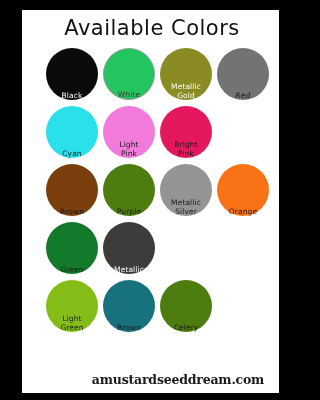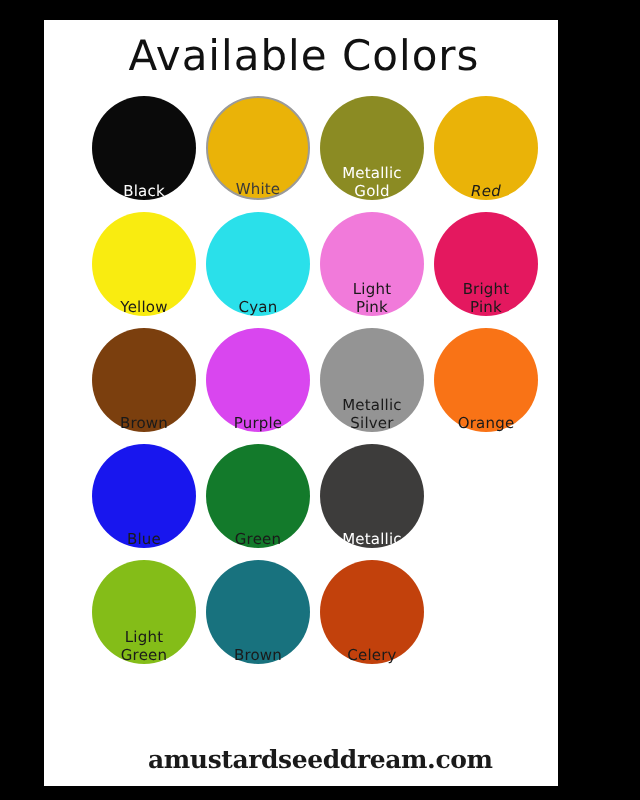--- a/index.html
+++ b/index.html
@@ -74,20 +74,21 @@
     text-align: center;
     white-space: pre-line;
     padding: 0 2px;
     letter-spacing: 0.1px;
   }
   #watermark-wrap {
     position: absolute;
     left: 0;
     right: 0;
     bottom: 6px;
+    text-align: center;
     padding-left: 52px;
   }
   #watermark {
     font-family: "DejaVu Serif", serif;
     font-size: 12.5px;
     font-weight: 700;
     color: #1a1a1a;
     letter-spacing: -0.2px;
     white-space: nowrap;
   }
@@ -98,82 +99,76 @@
 <div id="poster">
   <div id="sheet">
 
     <div id="title">Available Colors</div>
 
     <div id="grid">
         <div class="swatch-row">
           <div class="swatch" style="background: rgb(10, 10, 10);">
             <span class="swatch-label" style="color: rgb(255, 255, 255);">Black</span>
           </div>
-          <div class="swatch" style="background: #eab308; border: 1px solid rgb(154, 154, 154);">
+          <div class="swatch" style="background: #22c55e; border: 1px solid rgb(154, 154, 154);">
             <span class="swatch-label" style="color: rgb(58, 58, 58);">White</span>
           </div>
           <div class="swatch" style="background: rgb(139, 139, 35);">
             <span class="swatch-label" style="color: rgb(255, 255, 255);">Metallic
 Gold</span>
           </div>
-          <div class="swatch" style="background: #eab308; font-style: italic;">
+          <div class="swatch" style="background: #737373; font-style: italic;">
             <span class="swatch-label" style="color: rgb(26, 26, 26);">Red</span>
           </div>
         </div>
         <div class="swatch-row">
-          <div class="swatch" style="background: rgb(249, 236, 16);">
-            <span class="swatch-label" style="color: rgb(26, 26, 26);">Yellow</span>
-          </div>
           <div class="swatch" style="background: rgb(42, 224, 234);">
             <span class="swatch-label" style="color: rgb(26, 26, 26);">Cyan</span>
           </div>
           <div class="swatch" style="background: rgb(241, 122, 218);">
             <span class="swatch-label" style="color: rgb(26, 26, 26);">Light
 Pink</span>
           </div>
           <div class="swatch" style="background: rgb(228, 24, 95);">
             <span class="swatch-label" style="color: rgb(26, 26, 26);">Bright
 Pink</span>
           </div>
         </div>
         <div class="swatch-row">
           <div class="swatch" style="background: rgb(123, 63, 14);">
             <span class="swatch-label" style="color: rgb(26, 26, 26);">Brown</span>
           </div>
-          <div class="swatch" style="background: #d946ef;">
+          <div class="swatch" style="background: #4d7c0f;">
             <span class="swatch-label" style="color: rgb(26, 26, 26);">Purple</span>
           </div>
           <div class="swatch" style="background: rgb(148, 148, 148);">
             <span class="swatch-label" style="color: rgb(26, 26, 26);">Metallic
 Silver</span>
           </div>
           <div class="swatch" style="background: #f97316;">
             <span class="swatch-label" style="color: rgb(26, 26, 26);">Orange</span>
           </div>
         </div>
         <div class="swatch-row">
-          <div class="swatch" style="background: rgb(24, 22, 238);">
-            <span class="swatch-label" style="color: rgb(26, 26, 26);">Blue</span>
-          </div>
           <div class="swatch" style="background: rgb(19, 122, 43);">
             <span class="swatch-label" style="color: rgb(26, 26, 26);">Green</span>
           </div>
           <div class="swatch" style="background: rgb(61, 60, 59);">
             <span class="swatch-label" style="color: rgb(255, 255, 255);">Metallic</span>
           </div>
         </div>
         <div class="swatch-row">
           <div class="swatch" style="background: rgb(132, 189, 24);">
             <span class="swatch-label" style="color: rgb(26, 26, 26);">Light
 Green</span>
           </div>
           <div class="swatch" style="background: rgb(24, 114, 126);">
             <span class="swatch-label" style="color: rgb(26, 26, 26);">Brown</span>
           </div>
-          <div class="swatch" style="background: #c2410c;">
+          <div class="swatch" style="background: #4d7c0f;">
             <span class="swatch-label" style="color: rgb(26, 26, 26);">Celery</span>
           </div>
         </div>
       </div>
 
     <div id="watermark-wrap">
       <div id="watermark">amustardseeddream.com</div>
     </div>
 
   </div>

